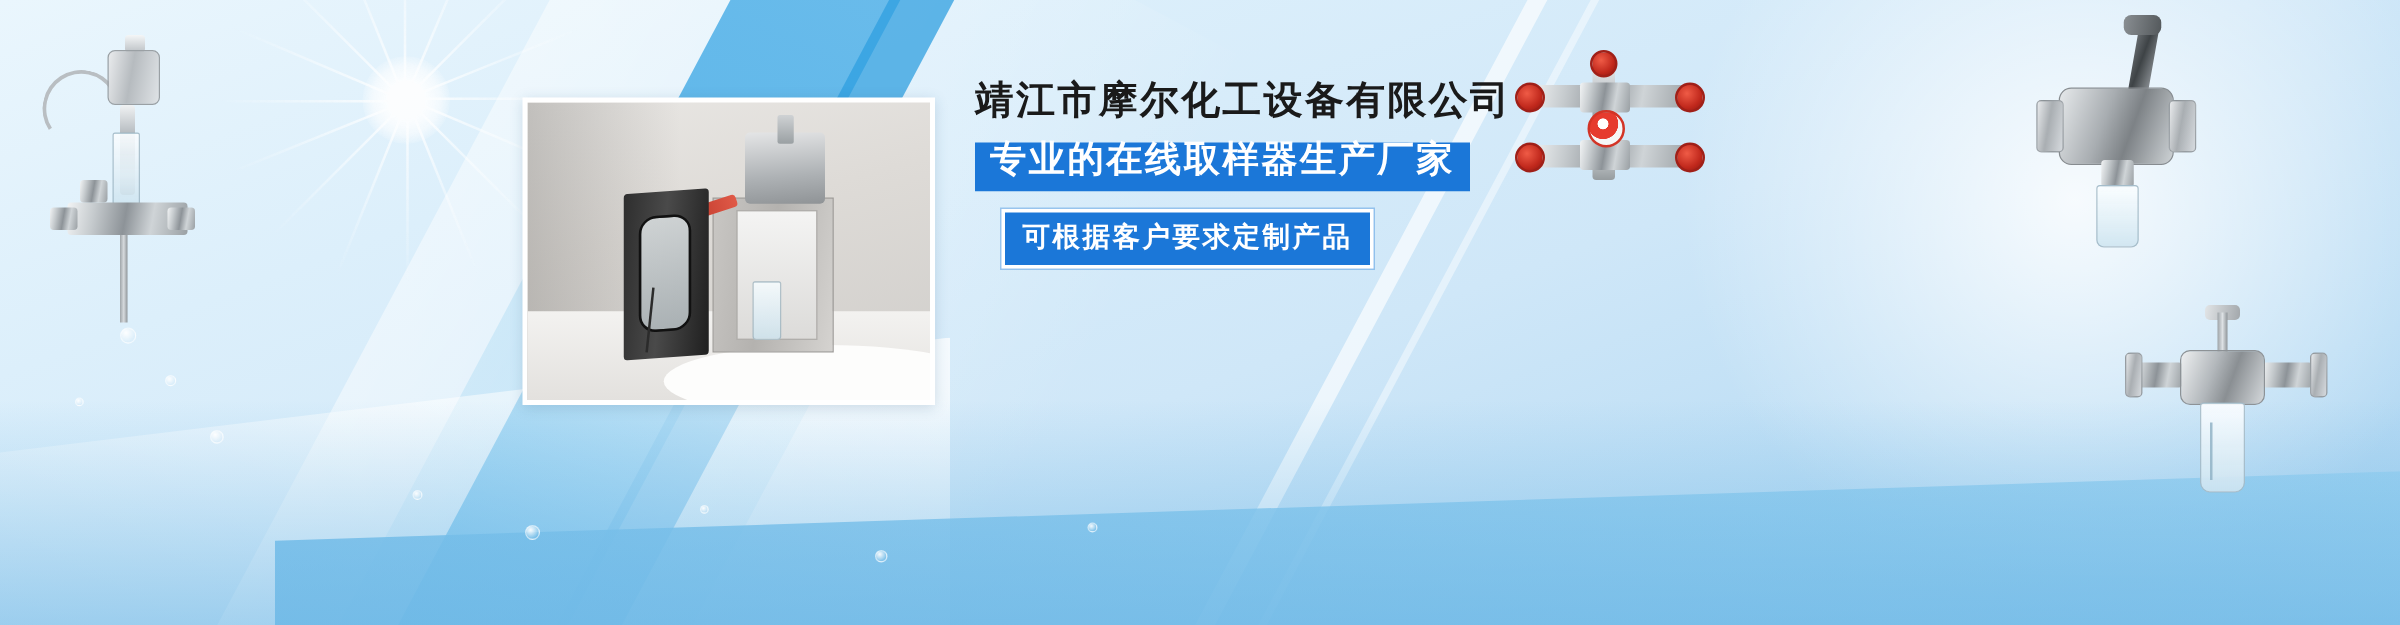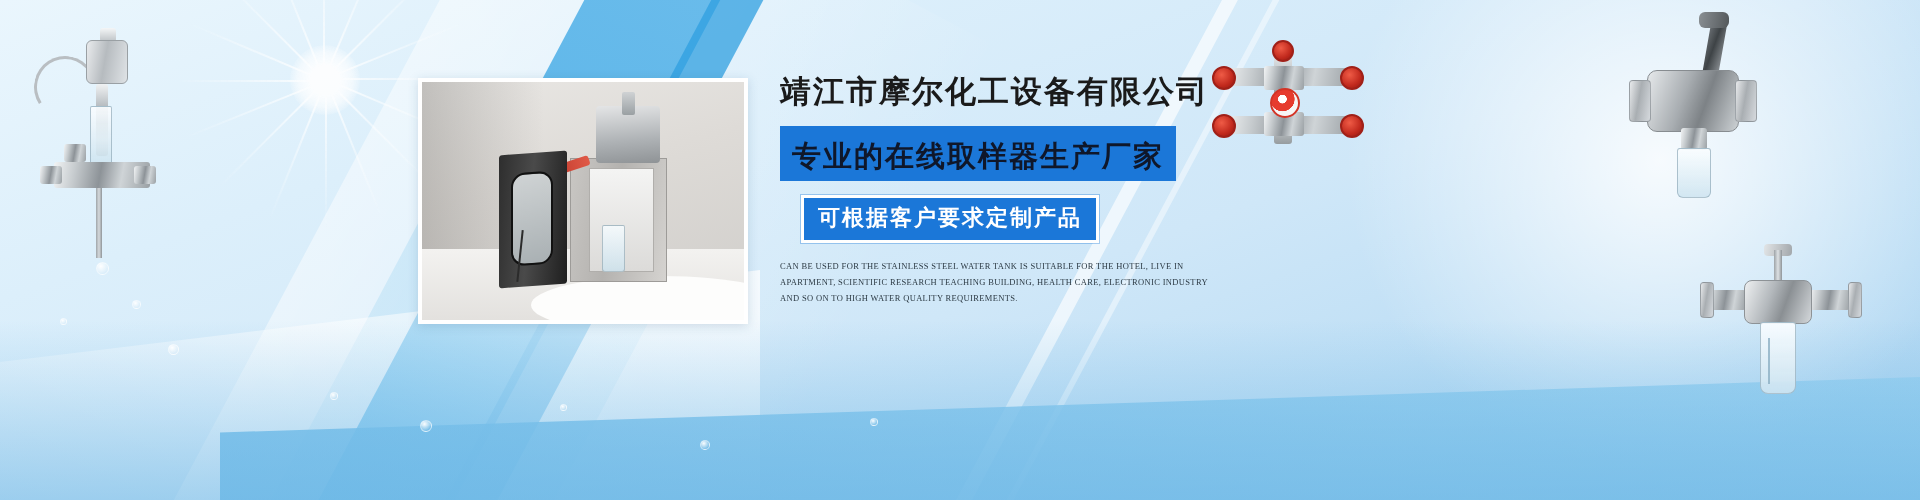--- a/index.html
+++ b/index.html
@@ -172,41 +172,41 @@
     border-radius:2px 2px 3px 3px;
     border:1px solid rgba(150,170,180,.7);
   }
   .photo .cord{
     position:absolute; left:30%; top:62%; width:2px; height:22%;
     background:#2b2b2b; transform:rotate(6deg);
   }
 
   
   .copy{
-    position:absolute; left:780px; top:72px; width:640px;
+    position:absolute; left:780px; top:60px; width:640px;
   }
   .company-name{
     font-family:"Liberation Serif", serif;
     font-weight:700;
     font-size:31px;
     letter-spacing:2px;
     color:#1a1a1a;
     white-space:nowrap;
     line-height:1.3;
   }
   .headline-wrap{ margin-top:14px; }
   .headline{
     display:inline-block;
     background:#1b77d8;
-    color:#0f172a;
+    color:#ffffff;
     font-weight:700;
     font-size:29px;
     letter-spacing:2px;
     line-height:1;
-    padding:16px 12px 10px 12px;
+    padding:0 12px 10px 12px;
     white-space:nowrap;
   }
   .subline{
     margin-top:17px;
     font-size:21px;
     letter-spacing:1px;
     color:#15242e;
     white-space:nowrap;
     font-weight:500;
   }
@@ -426,21 +426,20 @@
 
     <div class="headline-wrap">
       <span class="headline">专业的在线取样器生产厂家</span>
     </div>
 
 
     <div class="custom-wrap">
       <span class="custom-pill">可根据客户要求定制产品</span>
     </div>
 
-    <div class="english">Can be used for the stainless steel water tank is suitable for the hotel, live in apartment, scientific research teaching building, health care, electronic industry and so on to high water quality requirements.</div>
   </div>
 
   <div class="prod cross-prod">
     <div class="cp-hbar metal"></div>
     <div class="cp-hbar2 metal"></div>
     <div class="cp-vbar metal-v"></div>
     <div class="cp-body metal"></div>
     <div class="cp-body2 metal"></div>
     <div class="cp-seal"></div>
     <div class="prod redwheel cp-wheel-l"></div>

